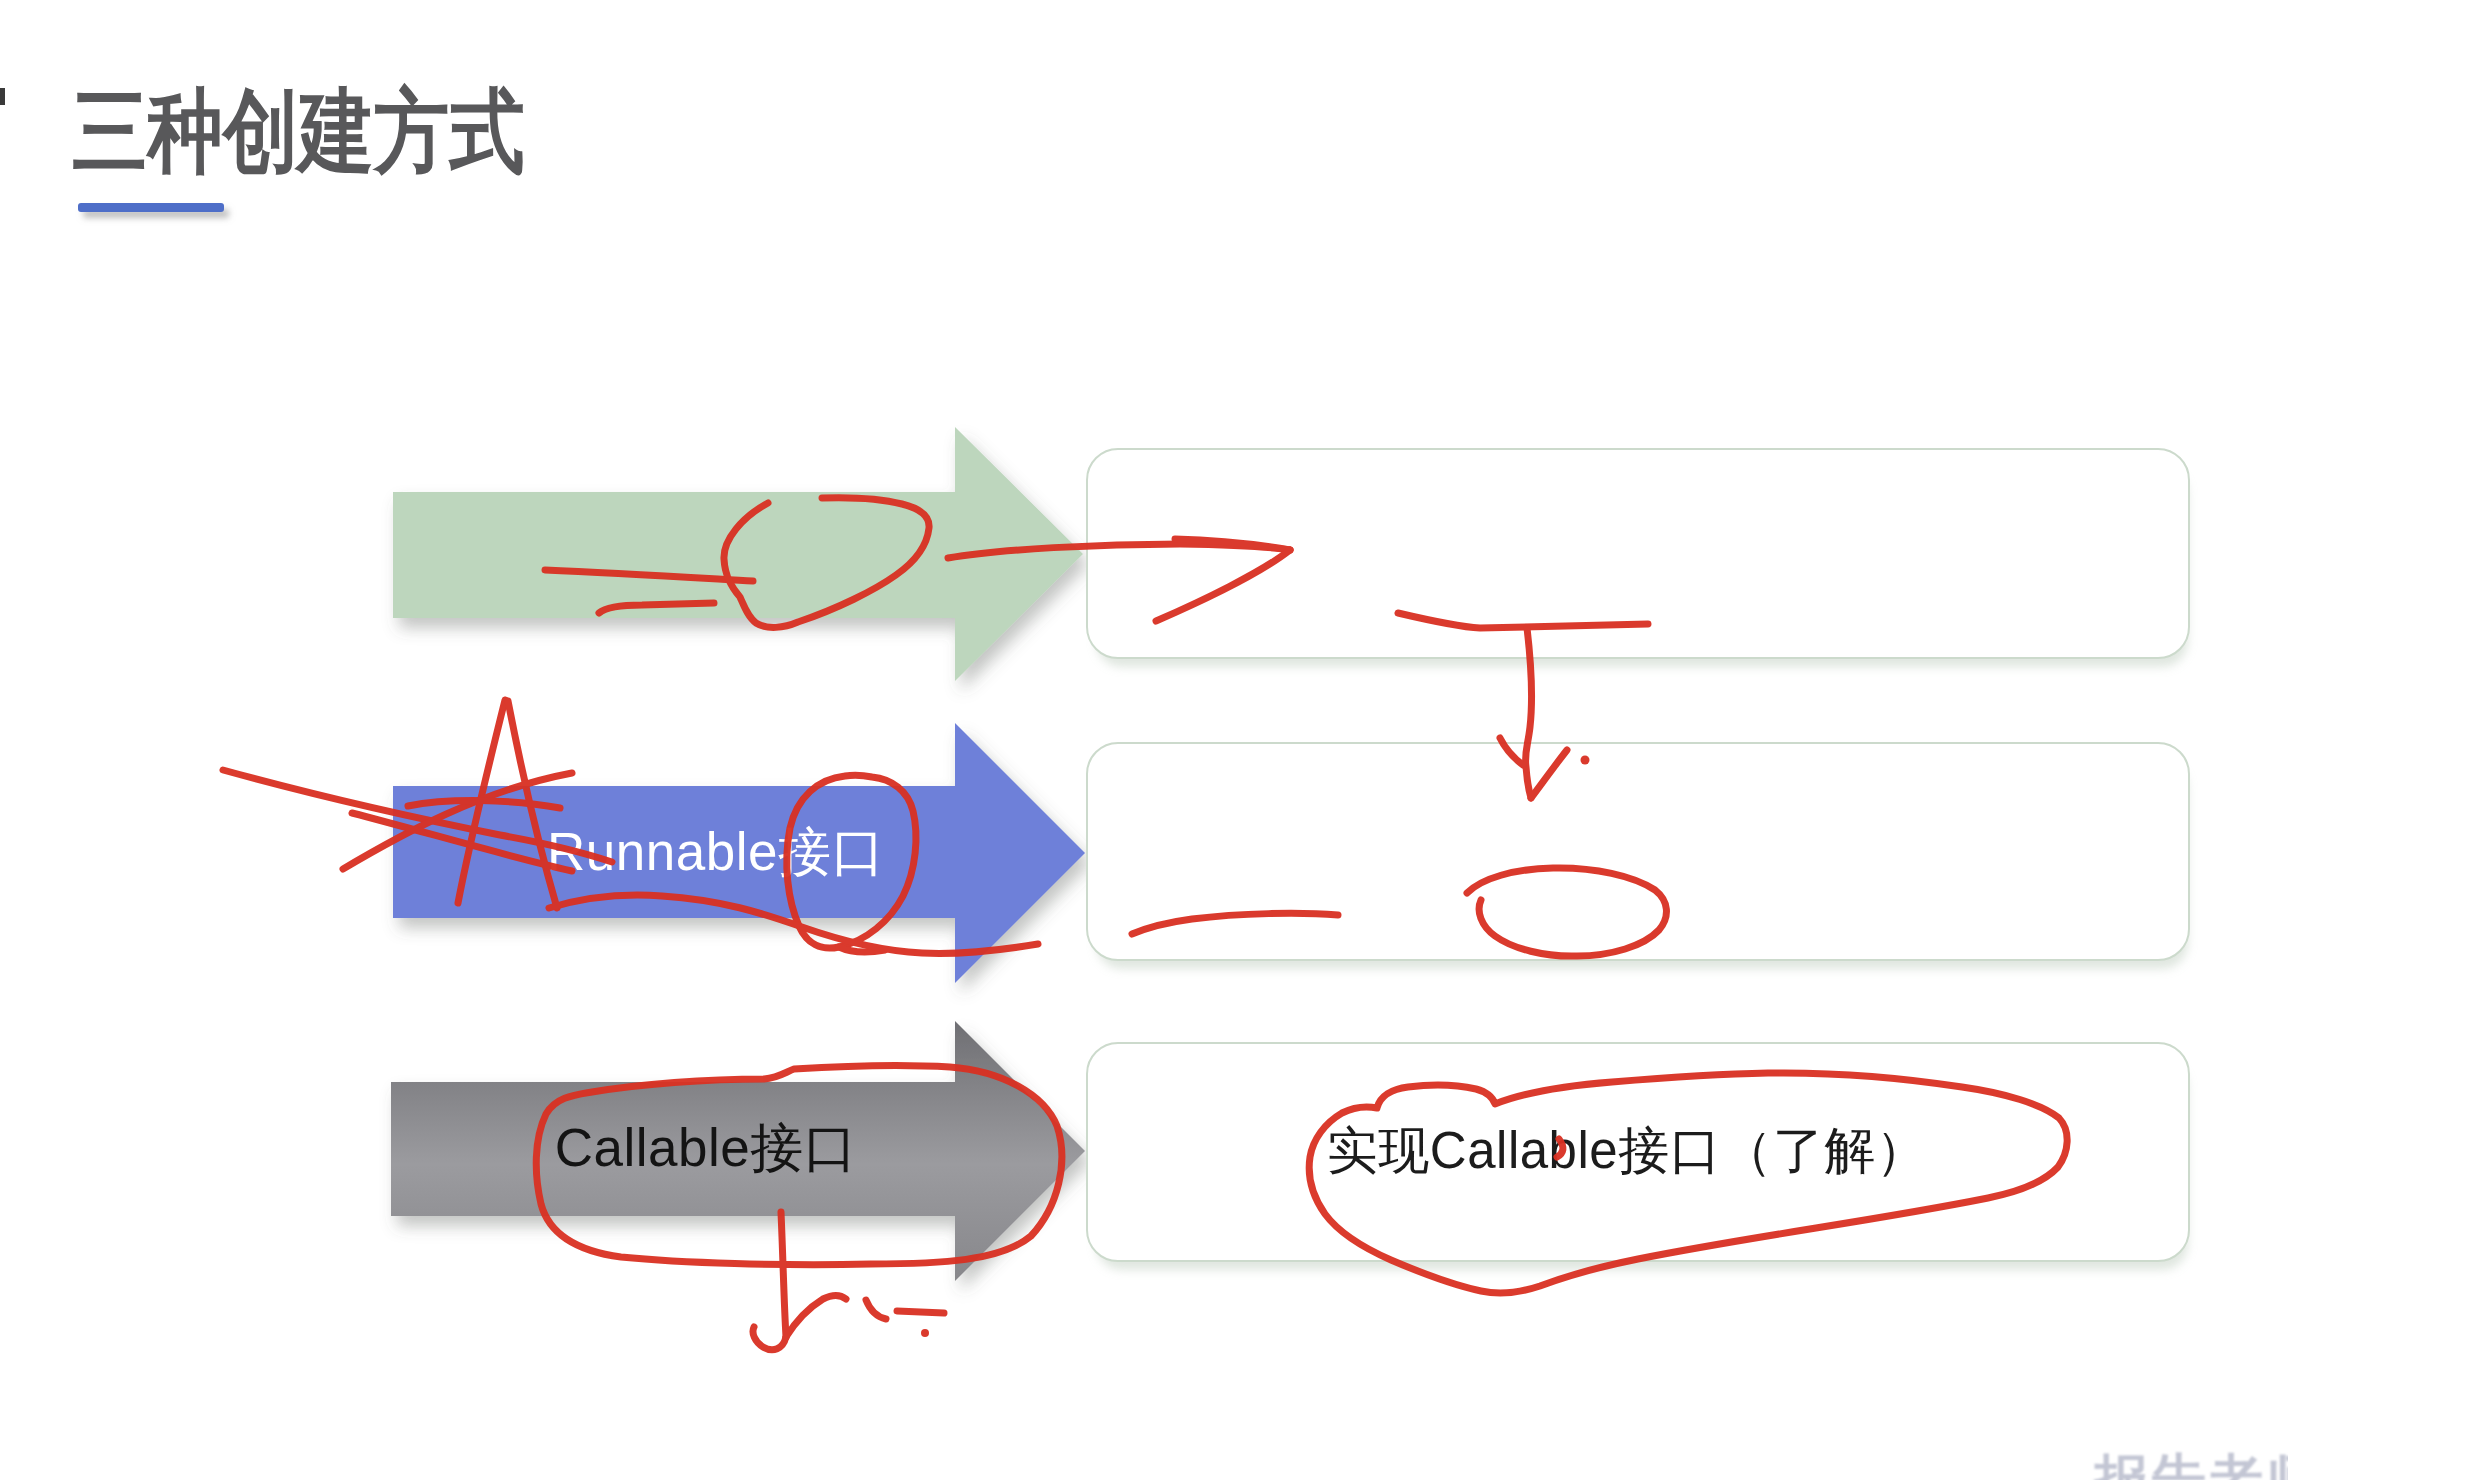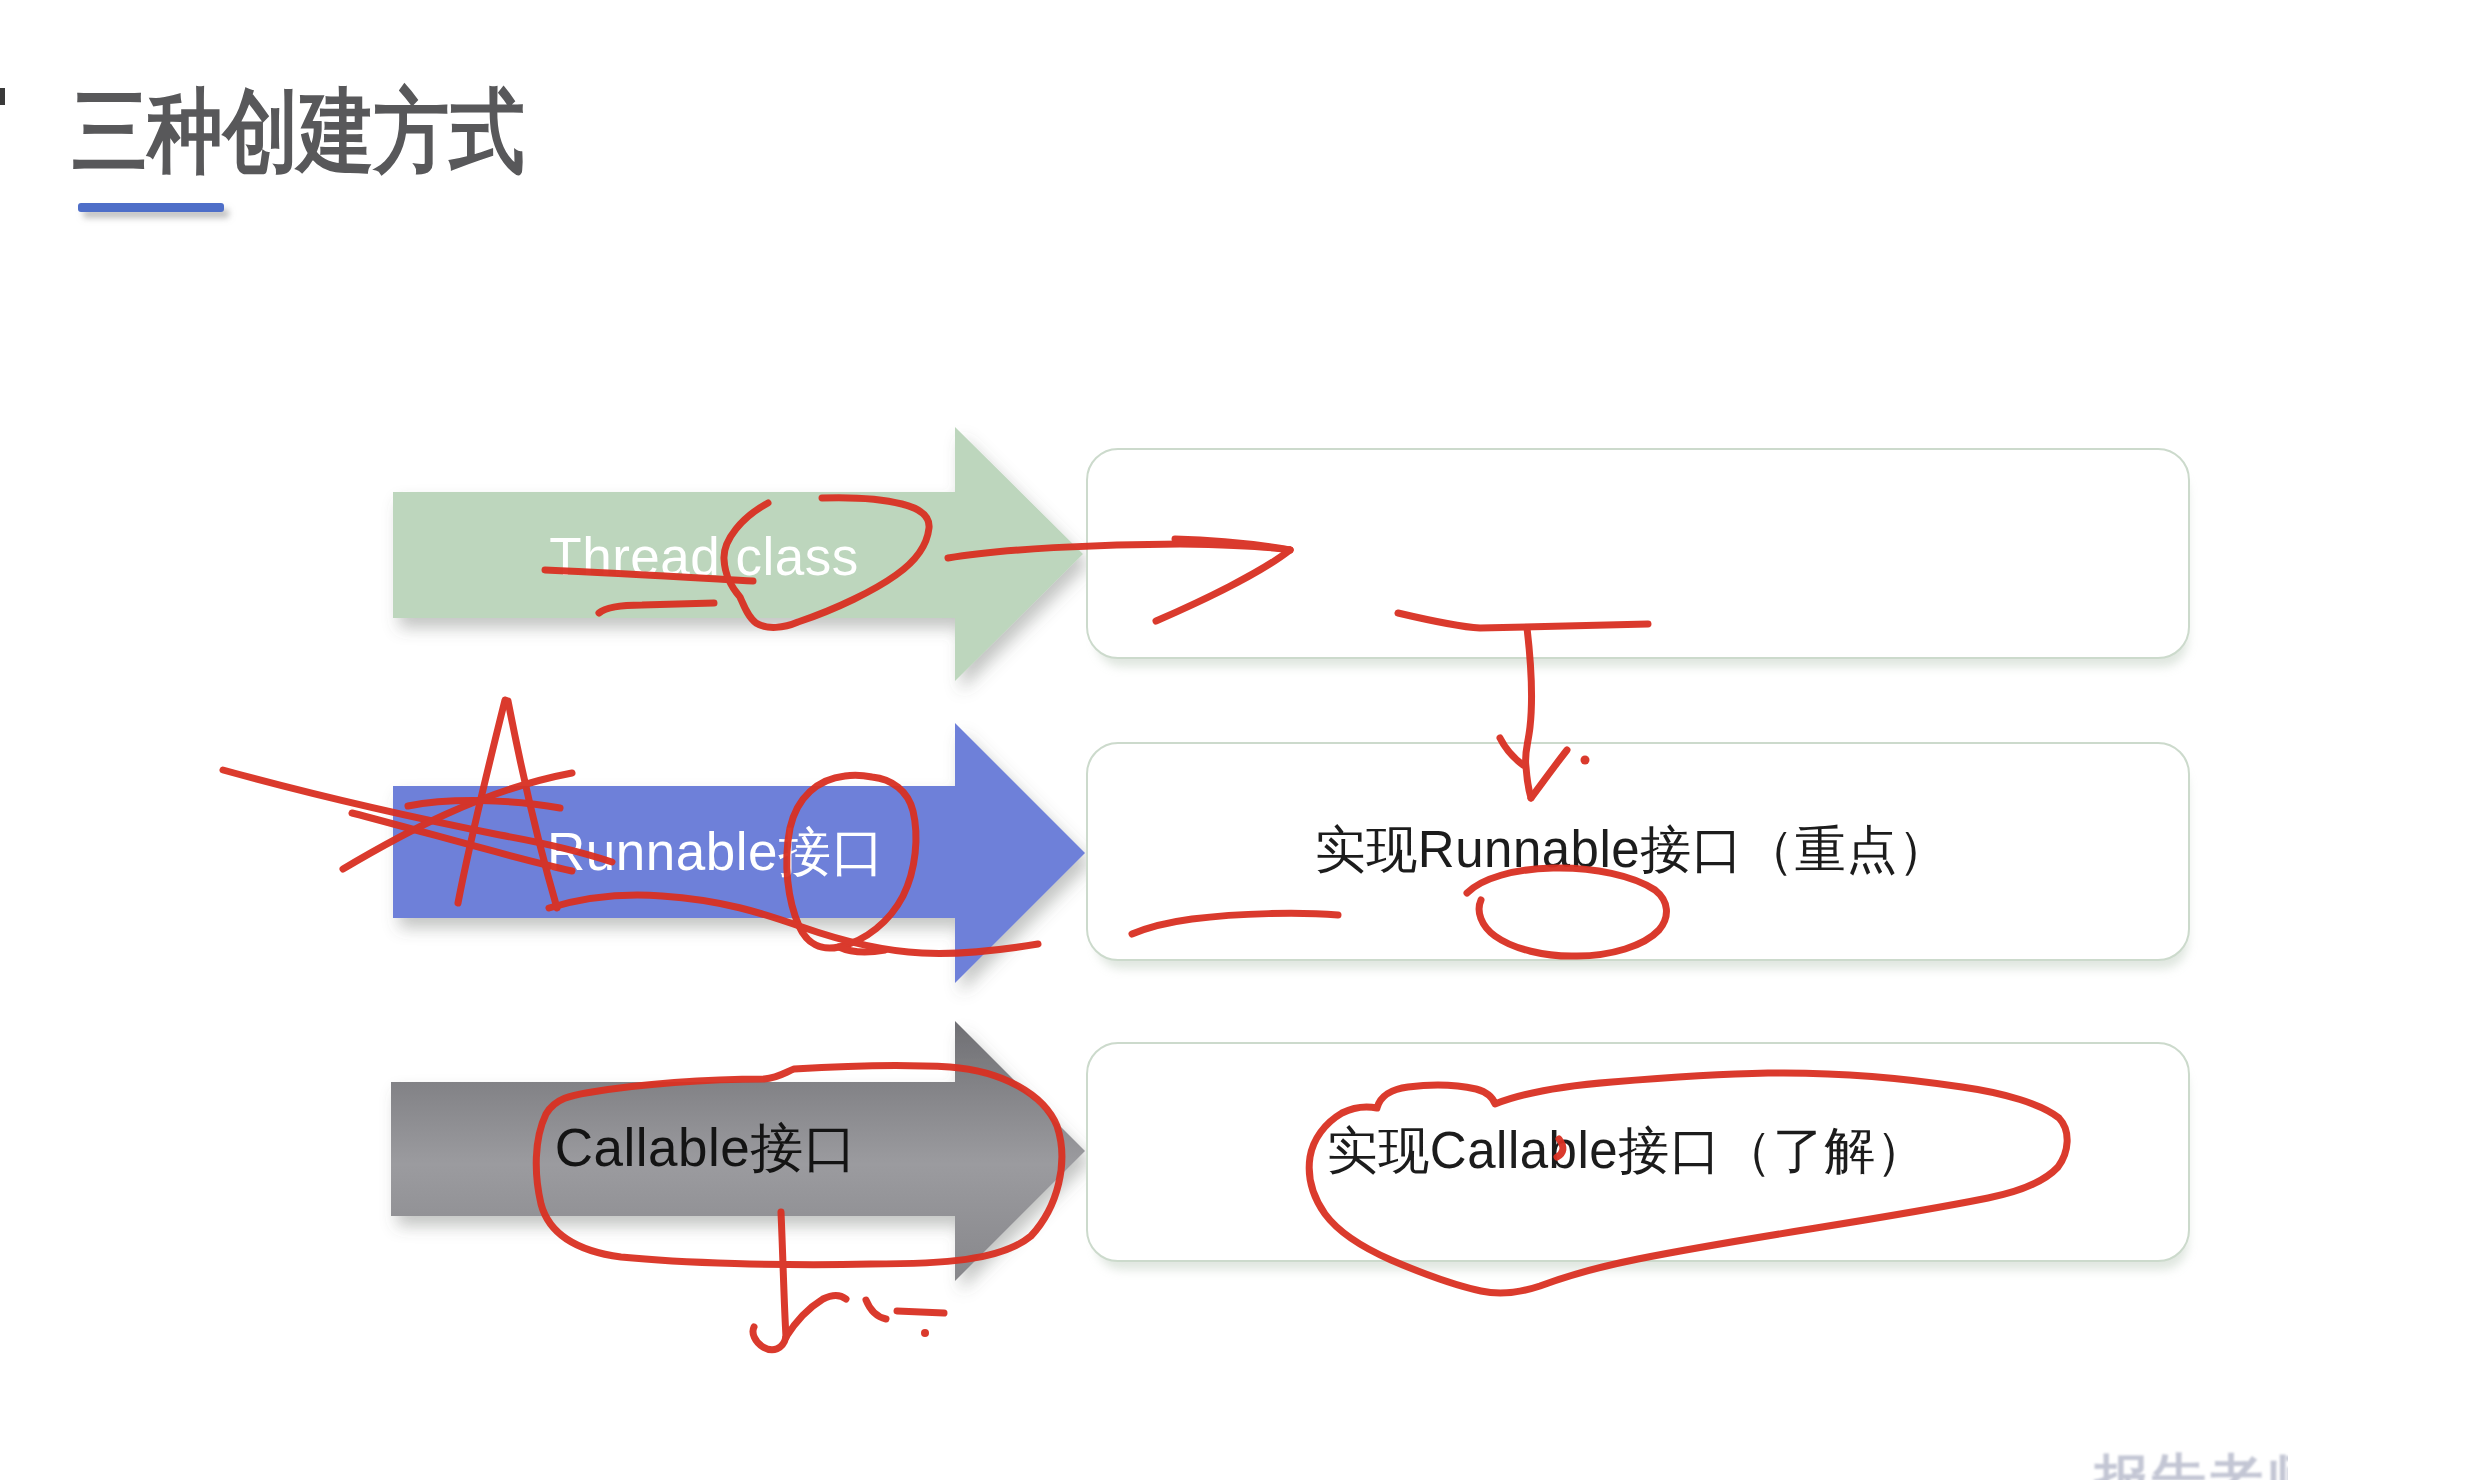--- a/index.html
+++ b/index.html
@@ -101,25 +101,23 @@
   <div class="title-underline"></div>
   <div class="edge-notch"></div>
 
   <div class="logo-text">西部</div>
   <div class="logo-dot"></div>
 
   <div class="item-box box-1"></div>
   <div class="item-box box-2"></div>
   <div class="item-box box-3"></div>
 
-  <span class="lbl arrow-lbl white" style="left:704px;top:556px;">Thread class</span>
   <span class="lbl arrow-lbl white" style="left:716px;top:853px;">Runnable接口</span>
   <span class="lbl arrow-lbl dark" style="left:706px;top:1149px;">Callable接口</span>
 
-  <span class="lbl box-lbl" style="left:1632px;top:850px;">实现Runnable接口（重点）</span>
   <span class="lbl box-lbl" style="left:1627px;top:1151px;">实现Callable接口（了解）</span>
 
   <div class="watermark">报告老师的小狂神</div>
 
   <svg class="pen" viewBox="0 0 2492 1480">
     <g stroke="#d93022" stroke-width="7" fill="none" stroke-linecap="round" stroke-linejoin="round" opacity="0.95">
 
       <path d="M 545,570 C 620,573 700,578 753,581"></path>
       <path d="M 599,613 C 606,607 620,605 642,605 L 714,603"></path>
       <path d="M 822,498 C 852,497 882,499 902,504 C 922,509 930,517 929,528 C 927,546 916,561 896,575 C 875,590 837,609 798,622 C 784,628 767,630 756,623 C 748,617 744,606 740,597 C 733,589 725,578 724,559 C 723,540 742,517 768,503"></path>

